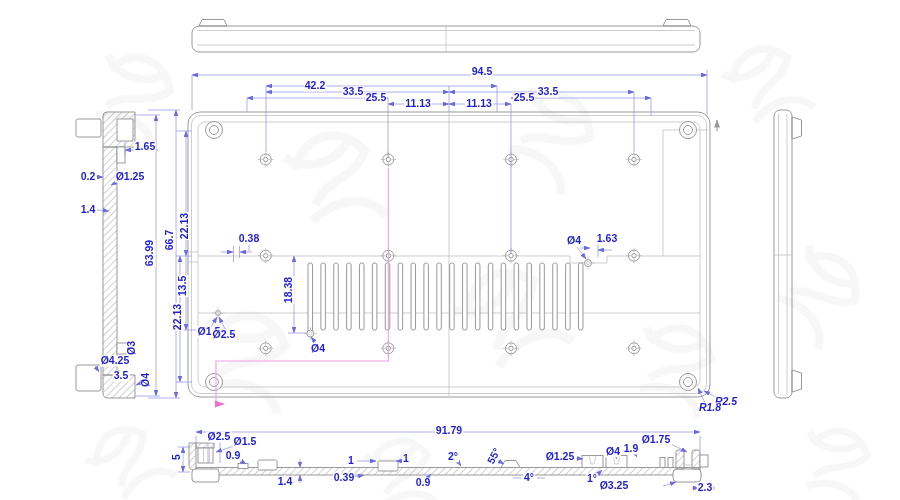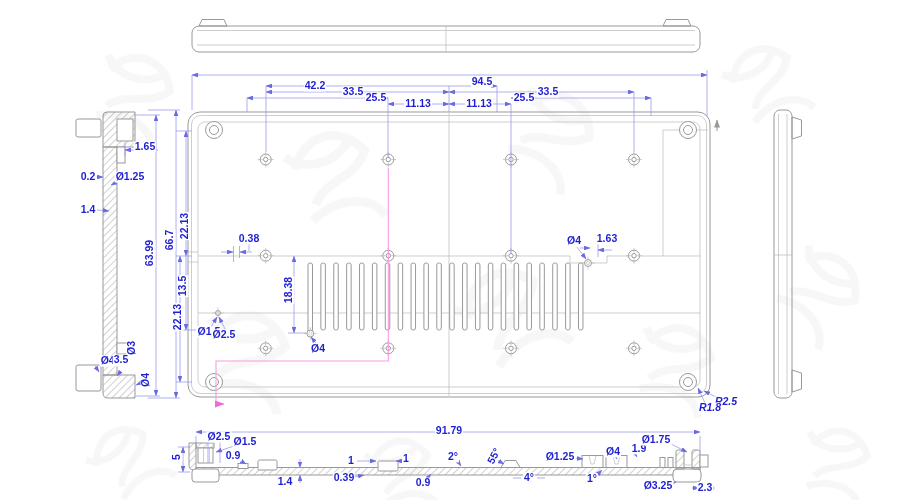--- a/index.html
+++ b/index.html
@@ -322,23 +322,23 @@
       <span class="dim" style="left: 88px; top: 177px; color: rgb(30, 30, 210);">0.2</span>
       <span class="dim" style="left: 130px; top: 177px; color: rgb(30, 30, 210);">Ø1.25</span>
       <span class="dim" style="left: 88px; top: 210px; color: rgb(30, 30, 210);">1.4</span>
       <span class="dim" style="left: 150px; top: 253px; color: rgb(30, 30, 210); transform: translate(-50%, -50%) rotate(-90deg);">63.99</span>
       <span class="dim" style="left: 170px; top: 240px; color: rgb(30, 30, 210); transform: translate(-50%, -50%) rotate(-90deg);">66.7</span>
       <span class="dim" style="left: 185px; top: 226px; color: rgb(30, 30, 210); transform: translate(-50%, -50%) rotate(-90deg);">22.13</span>
       <span class="dim" style="left: 183px; top: 286px; color: rgb(30, 30, 210); transform: translate(-50%, -50%) rotate(-90deg);">13.5</span>
       <span class="dim" style="left: 178px; top: 317px; color: rgb(30, 30, 210); transform: translate(-50%, -50%) rotate(-90deg);">22.13</span>
       <span class="dim" style="left: 132px; top: 348px; color: rgb(30, 30, 210); transform: translate(-50%, -50%) rotate(-90deg);">Ø3</span>
       <span class="dim" style="left: 78px; top: 361px; color: rgb(30, 30, 210); margin-left: 37px;">Ø4.25</span>
-      <span class="dim" style="left: 121px; top: 360px; color: rgb(30, 30, 210);">3.5</span>
+      <span class="dim" style="left: 121px; top: 376px; color: rgb(30, 30, 210);">3.5</span>
       <span class="dim" style="left: 146px; top: 380px; color: rgb(30, 30, 210); transform: translate(-50%, -50%) rotate(-90deg);">Ø4</span>
-      <span class="dim" style="left: 482px; top: 82px; color: rgb(30, 30, 210);">94.5</span>
+      <span class="dim" style="left: 482px; top: 72px; color: rgb(30, 30, 210);">94.5</span>
       <span class="dim" style="left: 315px; top: 86px; color: rgb(30, 30, 210);">42.2</span>
       <span class="dim" style="left: 353px; top: 92px; color: rgb(30, 30, 210);">33.5</span>
       <span class="dim" style="left: 376px; top: 98px; color: rgb(30, 30, 210);">25.5</span>
       <span class="dim" style="left: 418px; top: 104px; color: rgb(30, 30, 210);">11.13</span>
       <span class="dim" style="left: 479px; top: 104px; color: rgb(30, 30, 210);">11.13</span>
       <span class="dim" style="left: 524px; top: 98px; color: rgb(30, 30, 210);">25.5</span>
       <span class="dim" style="left: 548px; top: 92px; color: rgb(30, 30, 210);">33.5</span>
       <span class="dim" style="left: 249px; top: 239px; color: rgb(30, 30, 210);">0.38</span>
       <span class="dim" style="left: 289px; top: 290px; color: rgb(30, 30, 210); transform: translate(-50%, -50%) rotate(-90deg);">18.38</span>
       <span class="dim" style="left: 318px; top: 349px; color: rgb(30, 30, 210);">Ø4</span>
@@ -357,18 +357,18 @@
       <span class="dim" style="left: 344px; top: 478px; color: rgb(30, 30, 210);">0.39</span>
       <span class="dim" style="left: 351px; top: 461px; color: rgb(30, 30, 210);">1</span>
       <span class="dim" style="left: 406px; top: 459px; color: rgb(30, 30, 210);">1</span>
       <span class="dim" style="left: 453px; top: 457px; color: rgb(30, 30, 210);">2°</span>
       <span class="dim" style="left: 423px; top: 483px; color: rgb(30, 30, 210);">0.9</span>
       <span class="dim" style="left: 494px; top: 456px; color: rgb(30, 30, 210); transform: translate(-50%, -50%) rotate(-62deg);">55°</span>
       <span class="dim" style="left: 529px; top: 478px; color: rgb(30, 30, 210);">4°</span>
       <span class="dim" style="left: 560px; top: 457px; color: rgb(30, 30, 210);">Ø1.25</span>
       <span class="dim" style="left: 592px; top: 479px; color: rgb(30, 30, 210);">1°</span>
       <span class="dim" style="left: 613px; top: 452px; color: rgb(30, 30, 210);">Ø4</span>
-      <span class="dim" style="left: 631px; top: 449px; color: rgb(30, 30, 210); margin-left: 8px;">1.9</span>
+      <span class="dim" style="left: 631px; top: 449px; color: rgb(30, 30, 210);">1.9</span>
       <span class="dim" style="left: 656px; top: 440px; color: rgb(30, 30, 210);">Ø1.75</span>
-      <span class="dim" style="left: 614px; top: 486px; color: rgb(30, 30, 210); margin-left: 44px;">Ø3.25</span>
+      <span class="dim" style="left: 614px; top: 486px; color: rgb(30, 30, 210);">Ø3.25</span>
       <span class="dim" style="left: 705px; top: 488px; color: rgb(30, 30, 210);">2.3</span>
     </div>
 </div>
 
 </body></html>

